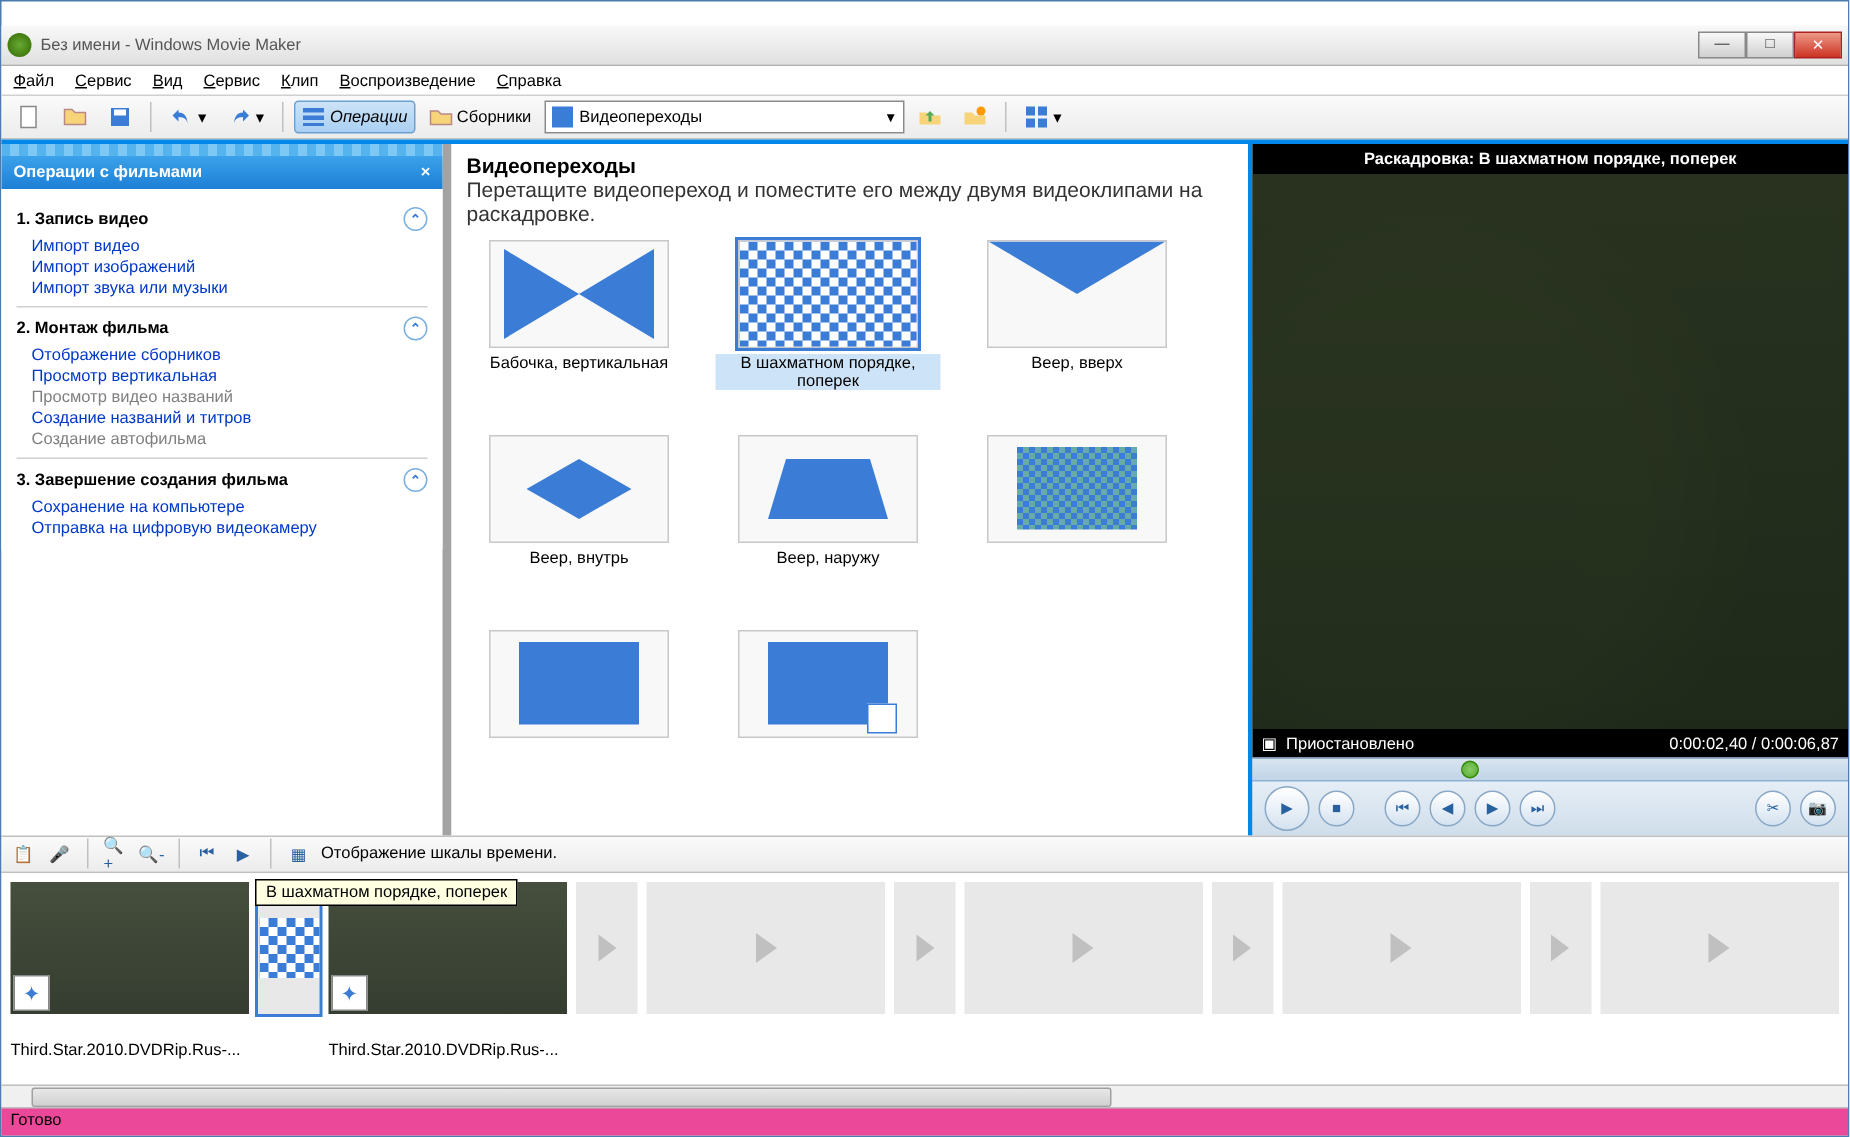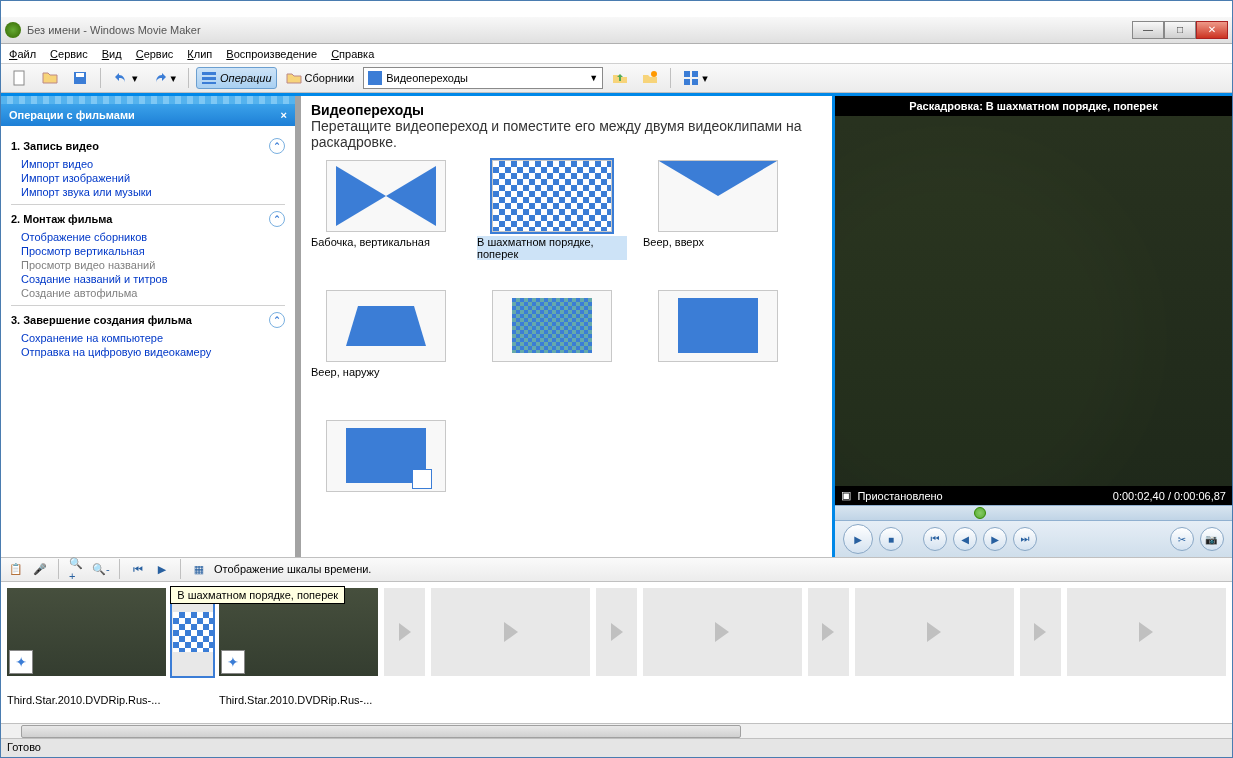--- a/index.html
+++ b/index.html
@@ -36,21 +36,21 @@
 .task-section-h .col-btn { margin-left: auto; width:16px;height:16px;border:1px solid #7ab0e0;border-radius:50%;background:#fff;display:flex;align-items:center;justify-content:center;color:#3b7dd6;font-size:9px;}
 .task-link { color: #0038c8; margin: 2px 0 2px 10px; display: block; cursor: pointer;}
 .task-link.disabled{ color:#808080;}
 .task-hr { border:none;border-top:1px solid #d0d0d0;margin:6px 0;}
 
 .coll-pane { flex: 1; background: #fff; display: flex; flex-direction: column; }
 .coll-head { padding: 6px 10px 4px; }
 .coll-head h2 { font-size: 14px; font-weight: bold; }
 .coll-head p { font-size: 14px; color: #333; }
 .coll-grid { flex:1; padding: 6px 10px; display: grid; grid-template-columns: repeat(3, 150px); grid-auto-rows: 120px; gap: 10px 16px; align-content: start;}
-.trans-item { text-align: left; }
+.trans-item { text-align: center; }
 .trans-thumb { width: 120px; height: 72px; margin: 0 auto 4px; border: 1px solid #c8c8c8; background:#f8f8f8; position:relative; display:flex;align-items:center;justify-content:center;}
 .trans-item.selected .trans-thumb{ outline:2px solid #3b7dd6;}
 .trans-label { font-size: 11px; color: #000; }
 .trans-item.selected .trans-label{ background:#cde3f7;}
 
 .preview-pane { width: 400px; background: #e9eff5; border-left: 3px solid #0088e8; display: flex; flex-direction: column;}
 .preview-title { background: #000; color: #fff; text-align: center; font-weight: bold; font-size: 11px; padding: 4px; }
 .preview-video { flex: 1; background: #1a2418; position:relative;background:linear-gradient(rgba(40,50,30,.9),rgba(30,40,25,.9)),radial-gradient(circle at 30% 60%,#4a5938 0 40%,#2d3825 60%);}
 .preview-status { background:#000;color:#fff;font-size:10px;padding:3px 6px;display:flex;align-items:center;gap:6px;}
 .preview-status .time{margin-left:auto;}
@@ -70,21 +70,21 @@
 .sb-clip-thumb.empty{background:#e8e8e8;display:flex;align-items:center;justify-content:center;}
 .sb-clip-thumb.empty::before{content:"";width:0;height:0;border-left:14px solid #c0c0c0;border-top:10px solid transparent;border-bottom:10px solid transparent;}
 .sb-effect-badge{position:absolute;bottom:2px;left:2px;width:24px;height:24px;background:#fff;border:1px solid #888;display:flex;align-items:center;justify-content:center;font-size:14px;color:#3b7dd6;}
 .sb-trans-slot{width:46px;height:88px;background:#e8e8e8;display:flex;align-items:center;justify-content:center;position:relative;}
 .sb-trans-slot.filled{outline:2px solid #3b7dd6;}
 .sb-trans-slot.filled .tt{position:absolute;top:-2px;left:-2px;background:#ffffe1;border:1px solid #000;padding:2px 6px;white-space:nowrap;font-size:11px;z-index:5;}
 .sb-clip-name{font-size:11px;color:#000;margin-top:18px;white-space:nowrap;overflow:hidden;text-overflow:ellipsis;}
 
 .scrollbar{height:16px;background:#f0f0f0;border-top:1px solid #c0c0c0;position:relative;}
 .scrollbar .thumb{position:absolute;left:20px;top:1px;height:13px;width:720px;background:linear-gradient(#e8e8e8,#d0d0d0);border:1px solid #a0a0a0;border-radius:2px;}
-.statusbar{height:20px;background:#e5e5e5;border-top:1px solid #c0c0c0;padding:2px 6px;font-size:11px;}
+.statusbar{height:20px;background:#ec4899;border-top:1px solid #c0c0c0;padding:2px 6px;font-size:11px;}
 
 
 .tri-l{width:0;height:0;border-left:50px solid #3b7dd6;border-top:30px solid transparent;border-bottom:30px solid transparent;}
 .tri-r{width:0;height:0;border-right:50px solid #3b7dd6;border-top:30px solid transparent;border-bottom:30px solid transparent;}
 .checker{width:100%;height:100%;background:repeating-conic-gradient(#3b7dd6 0 25%,#fff 0 50%) 0 0/12px 12px;}
 .fan-top{width:100%;height:50%;background:#3b7dd6;clip-path:polygon(0 0,100% 0,50% 100%);}
 .diamond{width:70px;height:40px;background:#3b7dd6;transform:rotate(0);clip-path:polygon(50% 0,100% 50%,50% 100%,0 50%);}
 .trap{width:80px;height:40px;background:#3b7dd6;clip-path:polygon(15% 0,85% 0,100% 100%,0 100%);}
 .solid{width:80px;height:55px;background:#3b7dd6;}
 </style>
@@ -234,20 +234,26 @@
             </div>
             <div class="trans-label">В шахматном порядке, поперек</div>
           </div>
           <div class="trans-item">
             <div class="trans-thumb">
               <div style="width:100%;height:100%;display:flex;align-items:flex-start;justify-content:center">
                 <div class="fan-top" style="width:100%"></div>
               </div>
             </div>
             <div class="trans-label">Веер, вверх</div>
+          </div>
+          <div class="trans-item">
+            <div class="trans-thumb">
+              <div class="diamond"></div>
+            </div>
+            <div class="trans-label">Веер, внутрь</div>
           </div>
           <div class="trans-item">
             <div class="trans-thumb">
               <div class="trap"></div>
             </div>
             <div class="trans-label">Веер, наружу</div>
           </div>
           <div class="trans-item">
             <div class="trans-thumb">
               <div class="checker" style="width:80px;height:55px;background:repeating-conic-gradient(#6aa 0 25%,#3b7dd6 0 50%) 0 0/8px 8px"></div>

